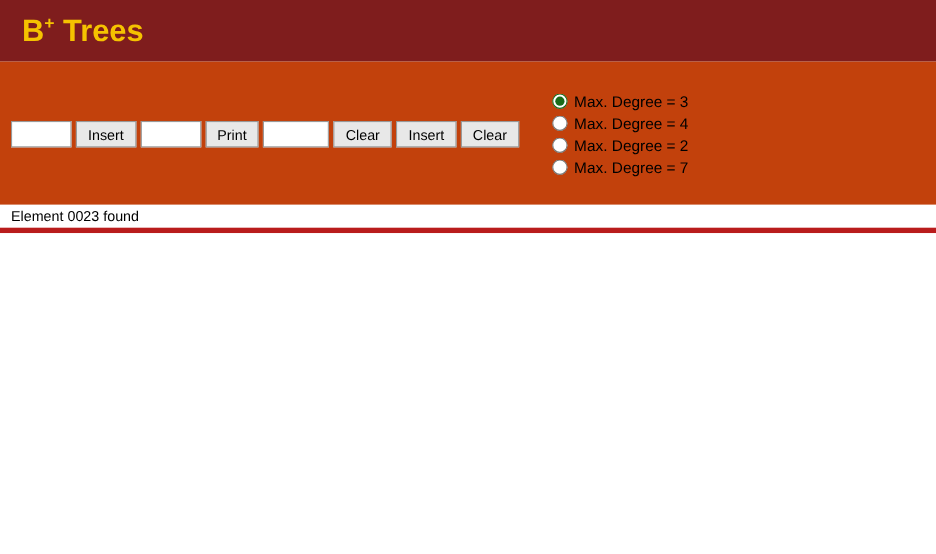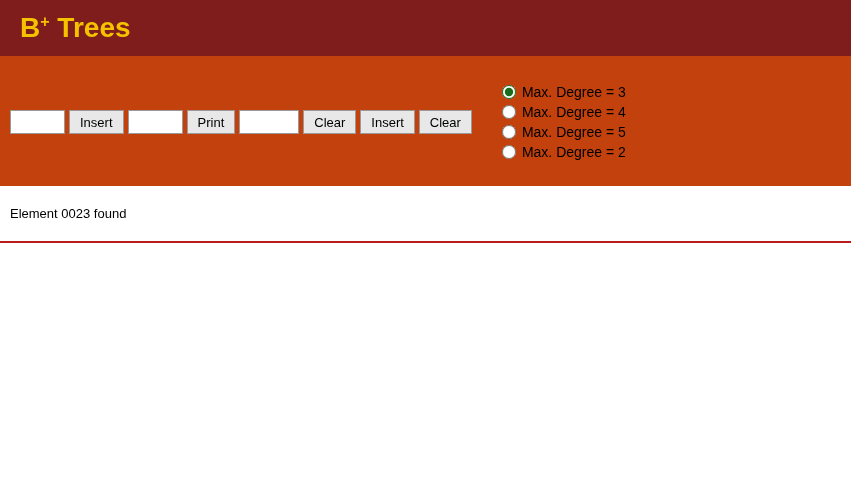--- a/index.html
+++ b/index.html
@@ -76,24 +76,24 @@
     }
 
     .radio-label input[type="radio"] {
       accent-color: #1a6b1a;
       width: 14px;
       height: 14px;
       cursor: pointer;
     }
 
     #status-bar {
-      padding: 20px 10px;
+      padding: 3px 10px;
       font-size: 13px;
       color: #000;
-      border-bottom: 2px solid #b91c1c;
+      border-bottom: 5px solid #b91c1c;
     }
 
     #canvas-area {
       background: #fff;
       flex: 1;
       min-height: 300px;
       position: relative;
     }
   </style>
 </head>
@@ -120,26 +120,26 @@
 
   <label class="radio-label">
         <input type="radio" name="max-degree" value="3" checked="" style="">
         <span>Max. Degree = 3</span>
       </label>
       <label class="radio-label">
         <input type="radio" name="max-degree" value="4" style="">
         <span>Max. Degree = 4</span>
       </label>
       <label class="radio-label">
-        <input type="radio" name="max-degree" value="5" style="">
-        <span>Max. Degree = 5</span>
+        <input type="radio" name="max-degree" value="6" style="">
+        <span>Max. Degree = 2</span>
       </label>
       <label class="radio-label">
-        <input type="radio" name="max-degree" value="6" style="">
-        <span>Max. Degree = 2</span>
+        <input type="radio" name="max-degree" value="7" style="">
+        <span>Max. Degree = 7</span>
       </label>
     </div>
 </div>
 
 <div id="status-bar">
   <span>Element 0023 found</span>
 </div>
 
 <div id="canvas-area">
 </div>

